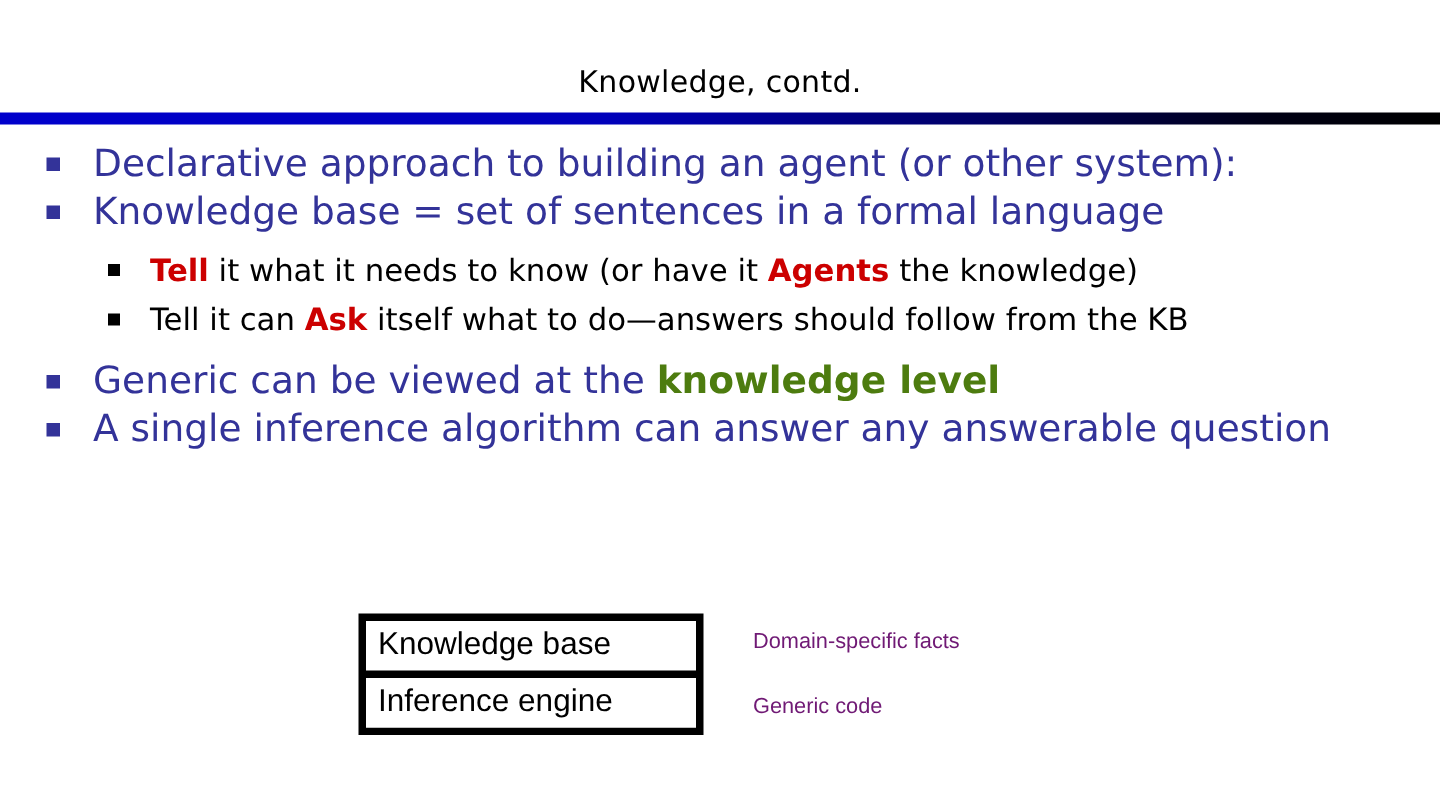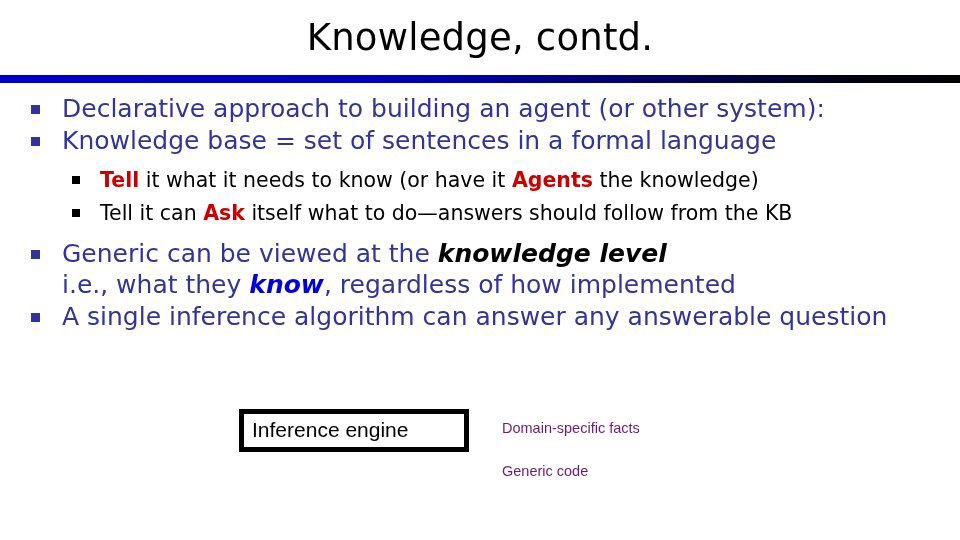--- a/index.html
+++ b/index.html
@@ -17,26 +17,26 @@
   .slide {
     position: relative;
     width: 960px;
     height: 540px;
     background: #ffffff;
   }
 
   
   .title {
     position: absolute;
-    top: 16px;
+    top: 42px;
     left: 0;
     width: 960px;
     text-align: center;
     font-family: "DejaVu Sans", "Liberation Sans", sans-serif;
-    font-size: 37px;
+    font-size: 20px;
     font-weight: 400;
     color: #000000;
     letter-spacing: 0.2px;
   }
 
   .title-rule {
     position: absolute;
     top: 75px;
     left: 0;
     width: 960px;
@@ -97,23 +97,22 @@
 
   .gap-small { height: 9px; }
   .gap-mid   { height: 12px; }
   .gap-lvl2  { height: 6px; }
 
   .red-bi {
     color: #cc0000;
     font-weight: bold;
   }
   .red-bi-lg {
-    color: #000000;
+    color: #4d7c0f;
     font-weight: bold;
-    font-style: italic;
   }
   .blue-bi {
     color: #0000dd;
     font-weight: bold;
     font-style: italic;
   }
 
   
   .diagram {
     position: absolute;
@@ -186,32 +185,32 @@
     <div class="lvl2">
       <span class="sq"></span>
       <span>Tell it can </span><span class="red-bi">Ask</span><span> itself what to do—answers should follow from the KB</span>
     </div>
 
     <div class="gap-mid"></div>
 
     <div class="lvl1 wrapline">
       <span class="sq"></span>
       <span>Generic can be viewed at the </span><span class="red-bi-lg">knowledge level</span>
-      <span class="contline"><span>i.e., what they </span><span class="blue-bi">know</span><span>, regardless of how implemented</span></span>
     </div>
 
     <div class="lvl1">
       <span class="sq"></span>
       <span>A single inference algorithm can answer any answerable question</span>
     </div>
 
   </div>
 
   <div class="diagram">
     <div class="box-stack">
+      <div class="dbox first">Knowledge base</div>
       <div class="dbox">Inference engine</div>
     </div>
   </div>
 
   <div class="side-labels">
     <div class="side-label">Domain-specific facts</div>
     <div class="side-label second">Generic code</div>
   </div>
 
 </div>

